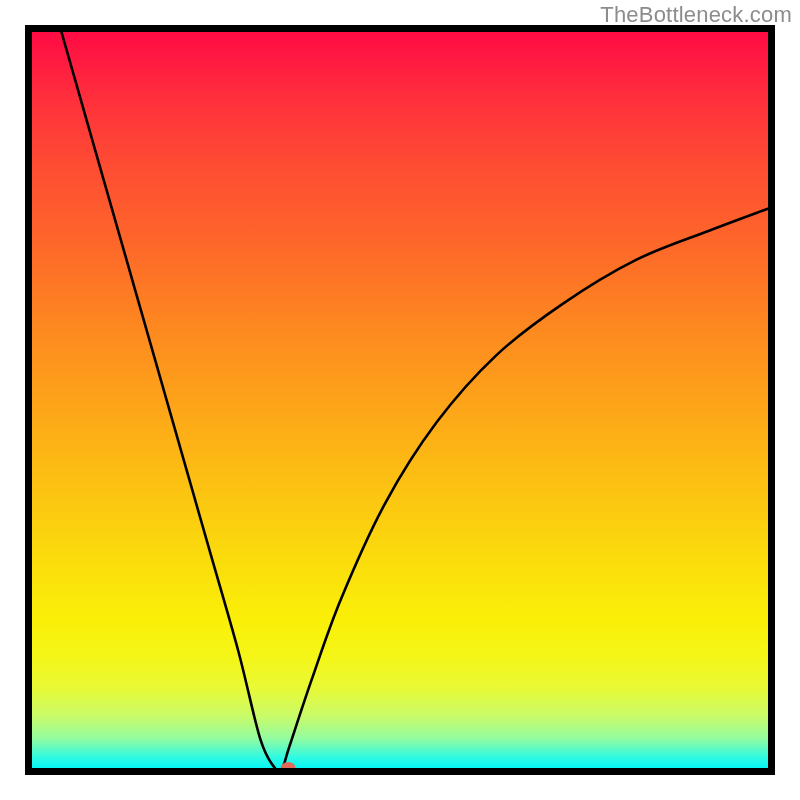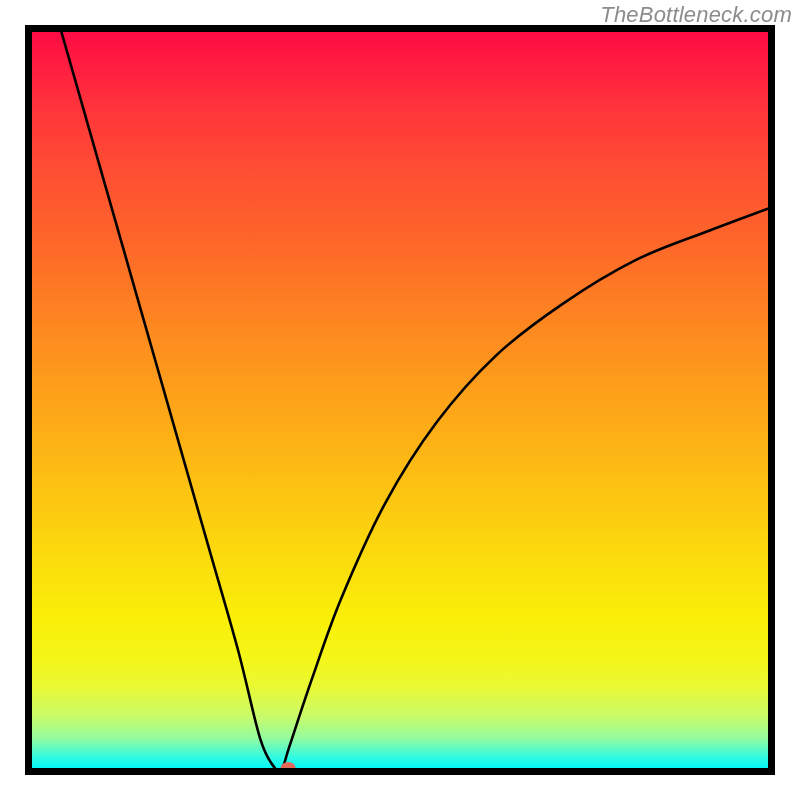--- a/index.html
+++ b/index.html
@@ -18,21 +18,20 @@
   }
   .watermark {
     position: absolute;
     top: 2px;
     right: 8px;
     font-size: 22px;
     color: #8c8c8c;
     font-weight: 400;
     letter-spacing: 0.2px;
     z-index: 30;
-    font-style: italic;
   }
   .frame {
     position: absolute;
     top: 25px;
     left: 25px;
     width: 750px;
     height: 750px;
     background: #000000;
     z-index: 1;
   }

